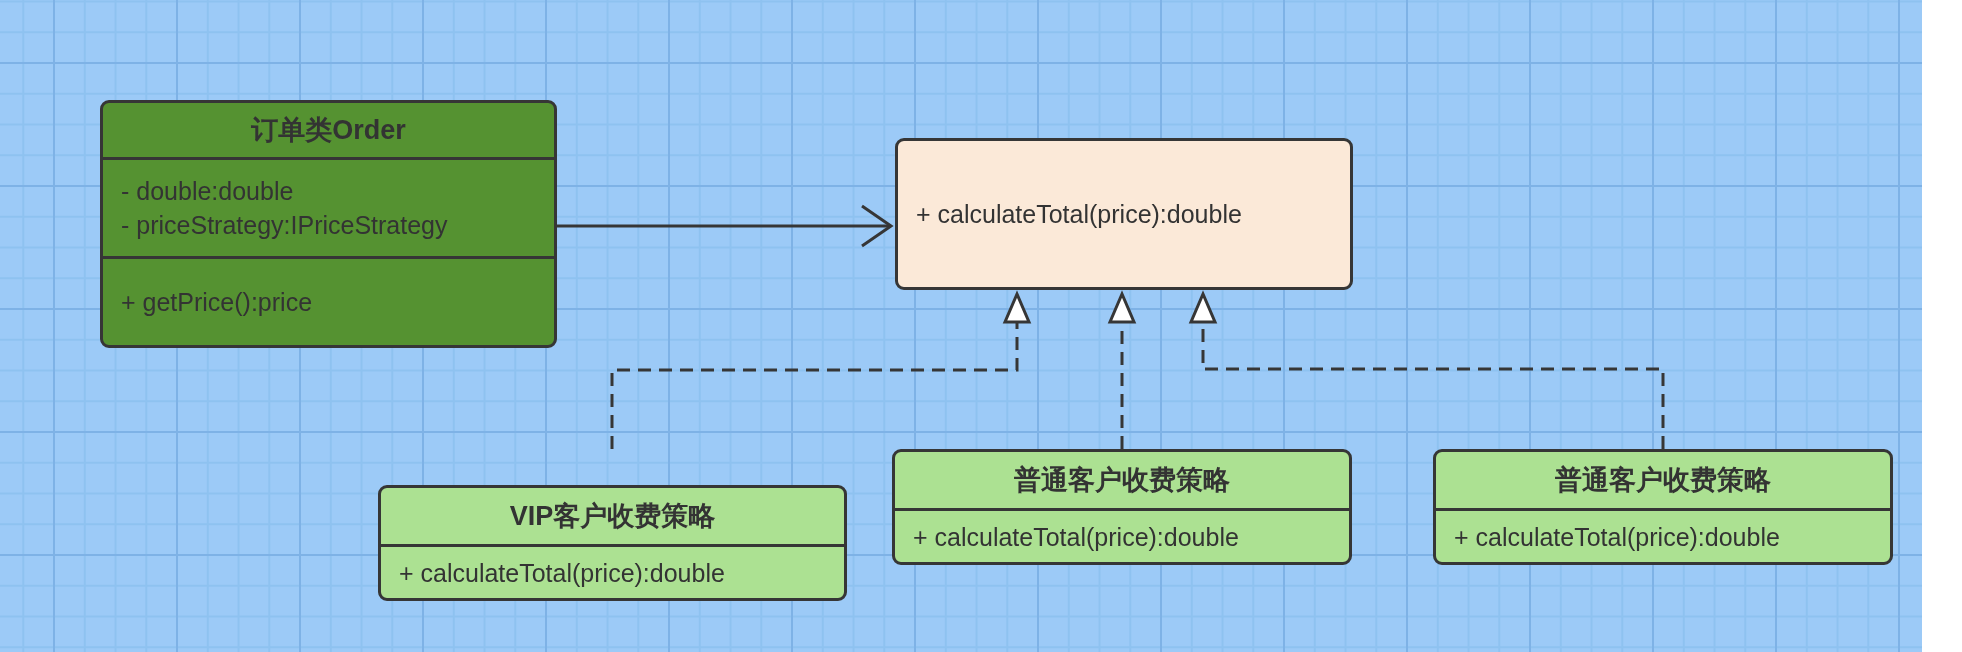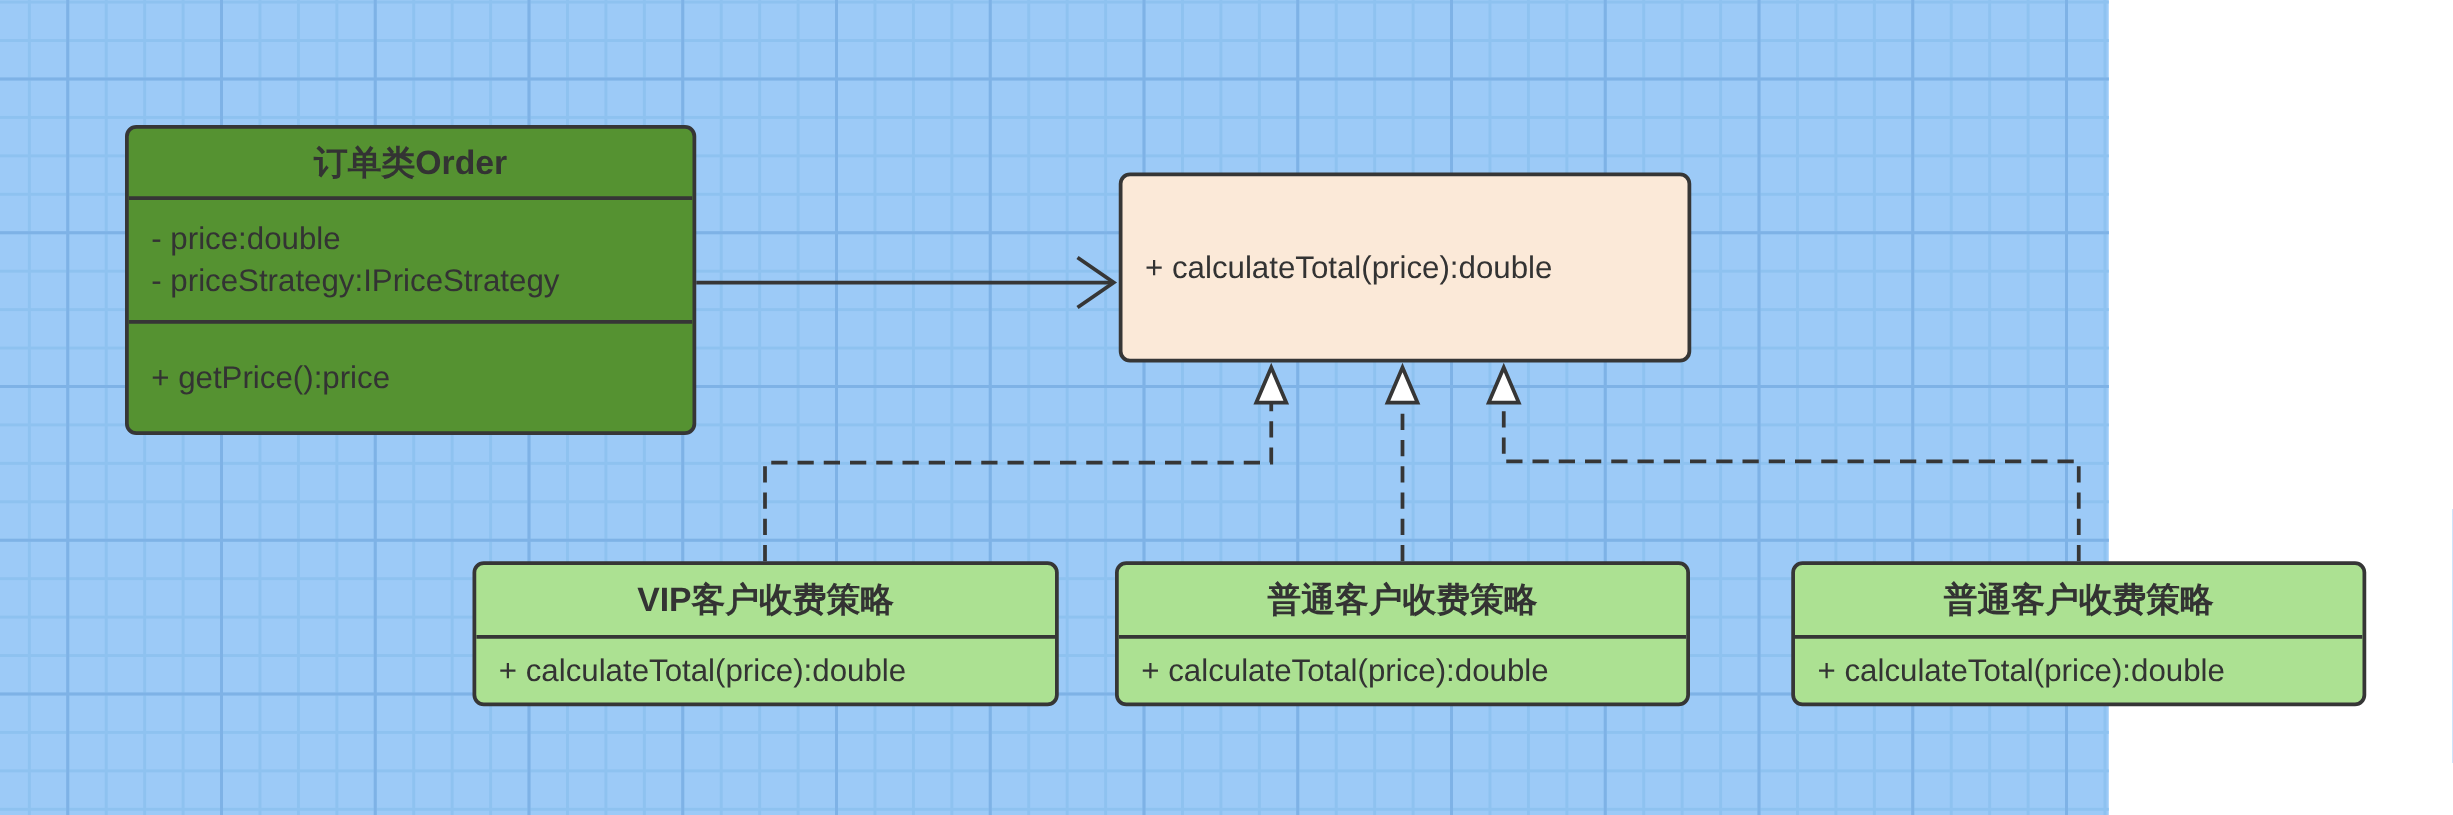--- a/index.html
+++ b/index.html
@@ -5,21 +5,21 @@
   :root{
     --canvas-bg:#9ccaf7; --grid-minor:#8ec2f0; --grid-major:#7eb2e6;
     --stroke:#363636; --text:#333333;
     --order-fill:#559231; --interface-fill:#fbe9d8; --strategy-fill:#ace192;
   }
   *{margin:0;padding:0;box-sizing:border-box;}
   html,body{width:1962px;height:652px;overflow:hidden;}
   body{font-family:"Liberation Sans","DejaVu Sans",sans-serif;color:var(--text);}
 
   .canvas{
-    position:relative;width:1687px;height:652px;
+    position:relative;width:1922px;height:652px;
     background-color:var(--canvas-bg);
     background-image:
       linear-gradient(to right, var(--grid-major) 2px, transparent 2px),
       linear-gradient(to bottom, var(--grid-major) 2px, transparent 2px),
       linear-gradient(to right, var(--grid-minor) 2px, transparent 2px),
       linear-gradient(to bottom, var(--grid-minor) 2px, transparent 2px);
     background-size:123px 123px,123px 123px,30.75px 30.75px,30.75px 30.75px;
     background-position:53px 62px,53px 62px,22.3px 0.5px,22.3px 0.5px;
   }
 
@@ -37,21 +37,21 @@
   .node-order .attrs{flex:0 0 99px;}
   .node-order .methods{flex:1 1 auto;}
 
   .node-interface{left:895px;top:138px;width:458px;height:152px;background:var(--interface-fill);}
   .node-interface .title-compartment{flex:0 0 87px;}
   .node-interface .member-compartment{flex:1 1 auto;}
 
   .node-strategy{top:449px;width:460px;height:116px;background:var(--strategy-fill);}
   .node-strategy .title-compartment{flex:0 0 56px;}
   .node-strategy .member-compartment{flex:1 1 auto;}
-  .node-strategy-0{left:378px;width:469px;}
+  .node-strategy-0{left:378px;width:469px;margin-top:36px;}
   .node-strategy-1{left:892px;}
   .node-strategy-2{left:1433px;}
 
   svg.connector-layer{position:absolute;left:0;top:0;width:1962px;height:652px;}
   .connector{fill:none;stroke:var(--stroke);stroke-width:3;}
   .dashed{stroke-dasharray:13 8;}
   .tri{fill:#ffffff;stroke:var(--stroke);stroke-width:3;stroke-linejoin:miter;}
 </style>
 </head>
 <body>
@@ -73,21 +73,21 @@
     </g>
     <g>
       <path class="connector dashed" d="M 1663 449 L 1663 369 L 1203 369 L 1203 322"></path>
       <polygon class="tri" points="1203,294 1191,322 1215,322"></polygon>
     </g>
   </svg>
 
   <div class="uml-box node-order">
     <div class="compartment title-compartment">订单类Order</div>
     <div class="compartment member-compartment attrs">
-      <div>- price:double</div>
+      <div>- double:double</div>
       <div>- priceStrategy:IPriceStrategy</div>
     </div>
     <div class="compartment member-compartment methods">
       <div>+ getPrice():price</div>
     </div>
   </div>
 
   <div class="uml-box node-interface">
     <div class="compartment member-compartment">
       <div>+ calculateTotal(price):double</div>

